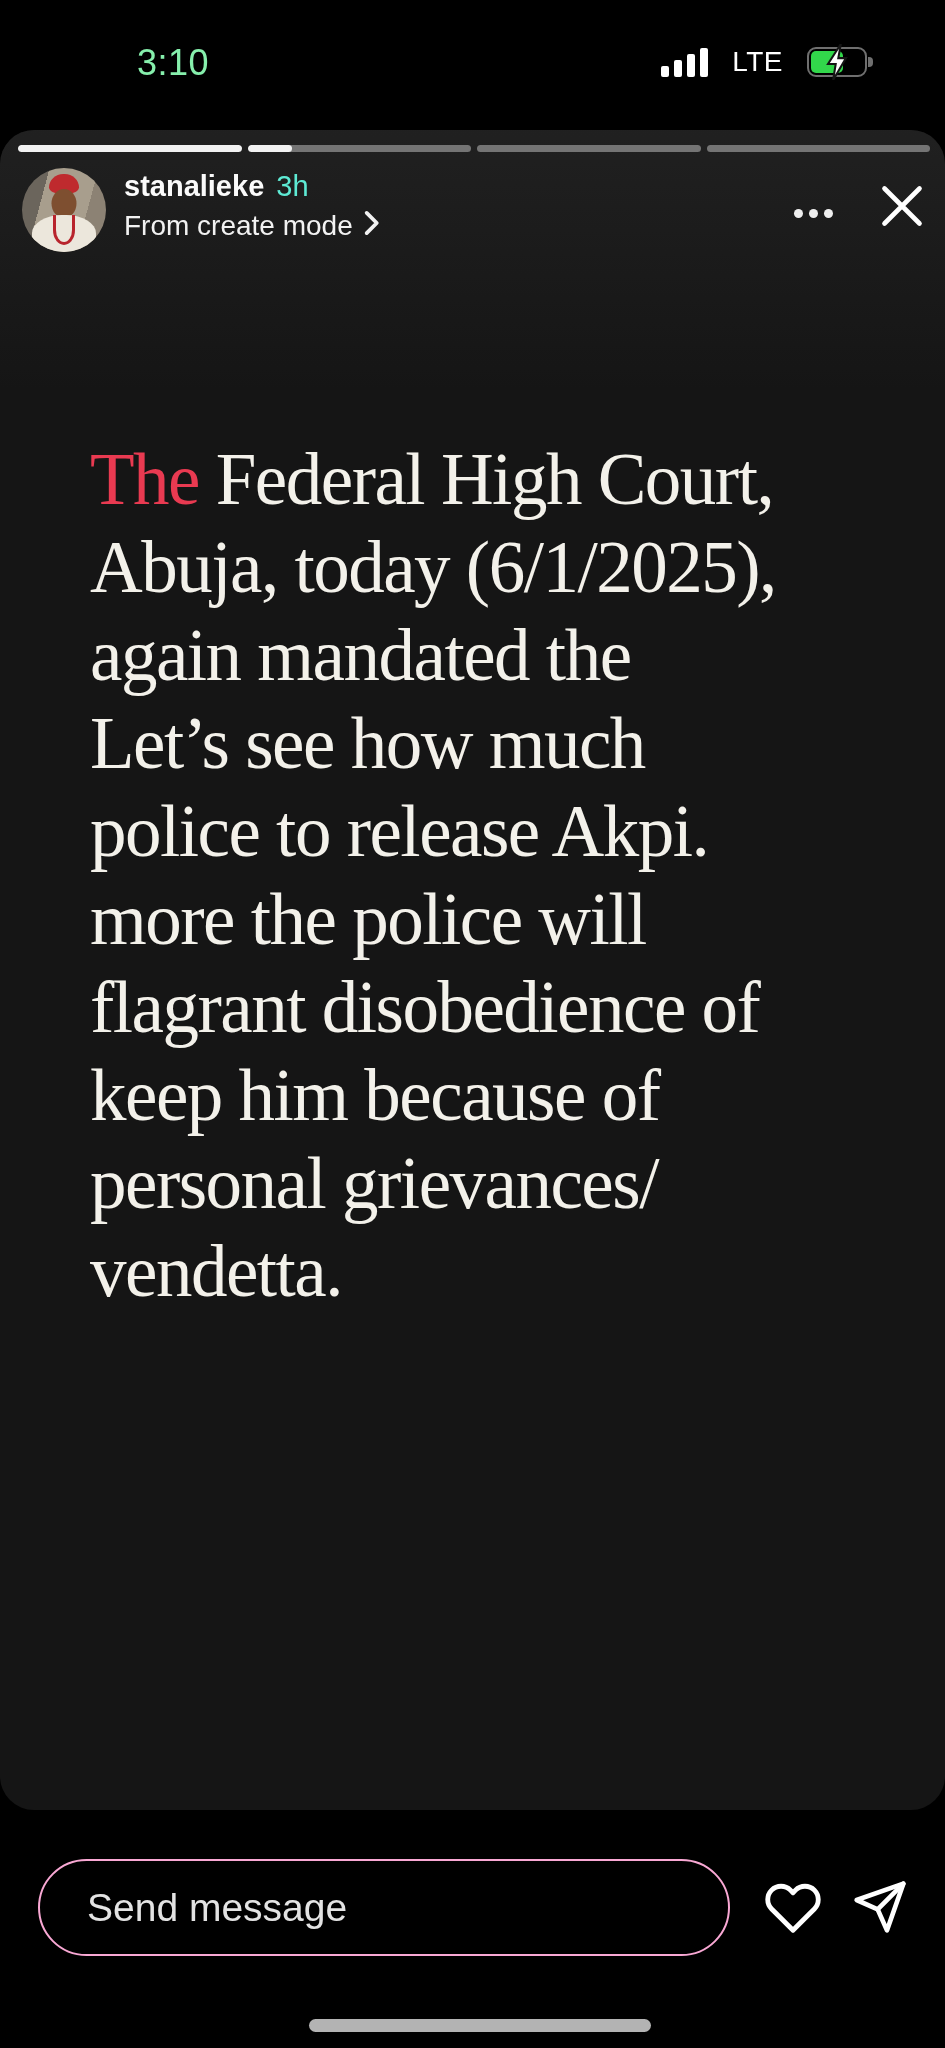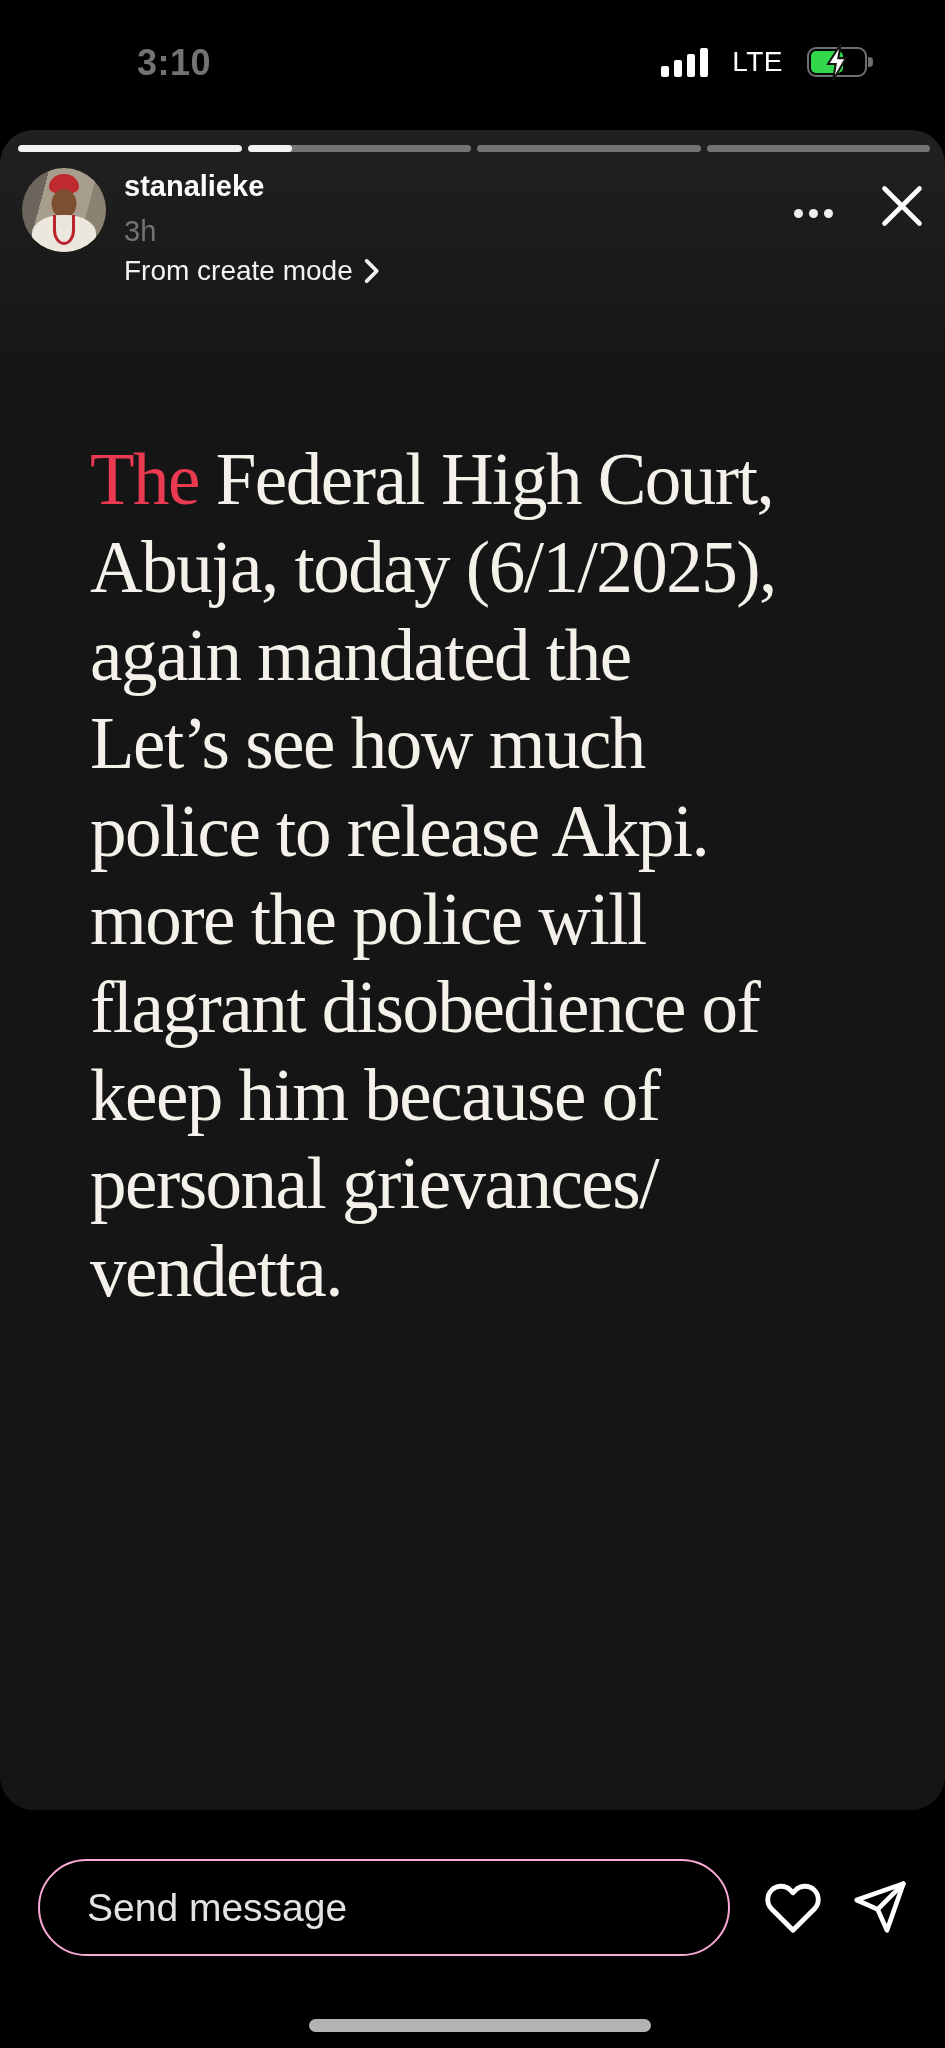--- a/index.html
+++ b/index.html
@@ -4,22 +4,22 @@
 <style>
   * { margin:0; padding:0; box-sizing:border-box; }
   html,body { background:#000; }
   .screen {
     position:relative; width:945px; height:2048px; background:#000;
     overflow:hidden; font-family:"Liberation Sans", sans-serif;
   }
 
   
   .status-time {
-    position:absolute; left:137px; top:42px; color:#737373;
-    font-size:36px; font-weight:700; letter-spacing:0.5px;
+    position:absolute; left:137px; top:42px; color:#86efac;
+    font-size:36px; font-weight:400; letter-spacing:0.5px;
   }
   .status-right { position:absolute; right:78px; top:46px; display:flex; align-items:center; gap:24px; }
   .signal { display:flex; align-items:flex-end; gap:5px; height:29px; }
   .signal .bar { width:8px; background:#fff; border-radius:2px; }
   .net-label { color:#fff; font-size:28px; font-weight:500; letter-spacing:0.5px; }
   .battery { position:relative; width:60px; height:30px; }
   .battery .shell { position:absolute; inset:0; border:2.5px solid #6f6f6f; border-radius:9px; }
   .battery .level { position:absolute; left:4px; top:4px; bottom:4px; width:32px; background:#32d74b; border-radius:5px; }
   .battery .nub { position:absolute; right:-6px; top:10px; width:5px; height:10px; background:#6f6f6f; border-radius:0 4px 4px 0; }
   .battery svg { position:absolute; left:17px; top:-3px; }
@@ -42,24 +42,24 @@
     position:absolute; left:22px; top:38px; width:84px; height:84px; border-radius:50%;
     overflow:hidden; background:linear-gradient(105deg,#6b655c 0 26%, #a89e8d 26% 72%, #8c8274 72%);
     cursor:pointer;
   }
   .avatar .cap { position:absolute; left:50%; transform:translateX(-50%); top:6px; width:30px; height:20px; background:#bf2a2e; border-radius:50% 50% 42% 42% / 70% 70% 35% 35%; }
   .avatar .face { position:absolute; left:50%; transform:translateX(-50%); top:21px; width:25px; height:29px; background:#7e4f30; border-radius:50%; }
   .avatar .shirt { position:absolute; left:50%; transform:translateX(-50%); top:47px; width:64px; height:40px; background:#ece7dc; border-radius:46% 46% 0 0; }
   .avatar .beads { position:absolute; left:50%; transform:translateX(-50%); top:47px; width:22px; height:30px; border:3px solid #b8242c; border-top:none; border-radius:0 0 50% 50%; }
 
   .user-block { position:absolute; left:124px; top:40px; }
-  .user-line1 { display:flex; align-items:baseline; gap:12px;flex-direction:column; }
+  .user-line1 { display:flex; align-items:baseline; gap:12px; }
   .username { color:#fafafa; font-size:29px; font-weight:700; cursor:pointer; }
-  .timestamp { color:#737373; font-size:29px; font-weight:400; }
-  .user-line2 { display:flex; align-items:center; gap:8px; margin-top:7px; cursor:pointer; }
+  .timestamp { color:#5eead4; font-size:29px; font-weight:400; }
+  .user-line2 { display:flex; gap:8px; margin-top:7px; cursor:pointer; }
   .subtitle { color:#f2f2f2; font-size:28px; font-weight:500; }
 
   .dots { position:absolute; left:794px; top:69px; display:flex; gap:6px; cursor:pointer; padding:10px 0; }
   .dots i { width:9px; height:9px; border-radius:50%; background:#efefef; }
   .close-btn { position:absolute; left:874px; top:48px; width:56px; height:56px; cursor:pointer; }
 
   
   .story-text { position:absolute; left:90px; top:306px; }
   .tline {
     font-family:Liberation Serif, serif; font-size:73px; line-height:88px;

